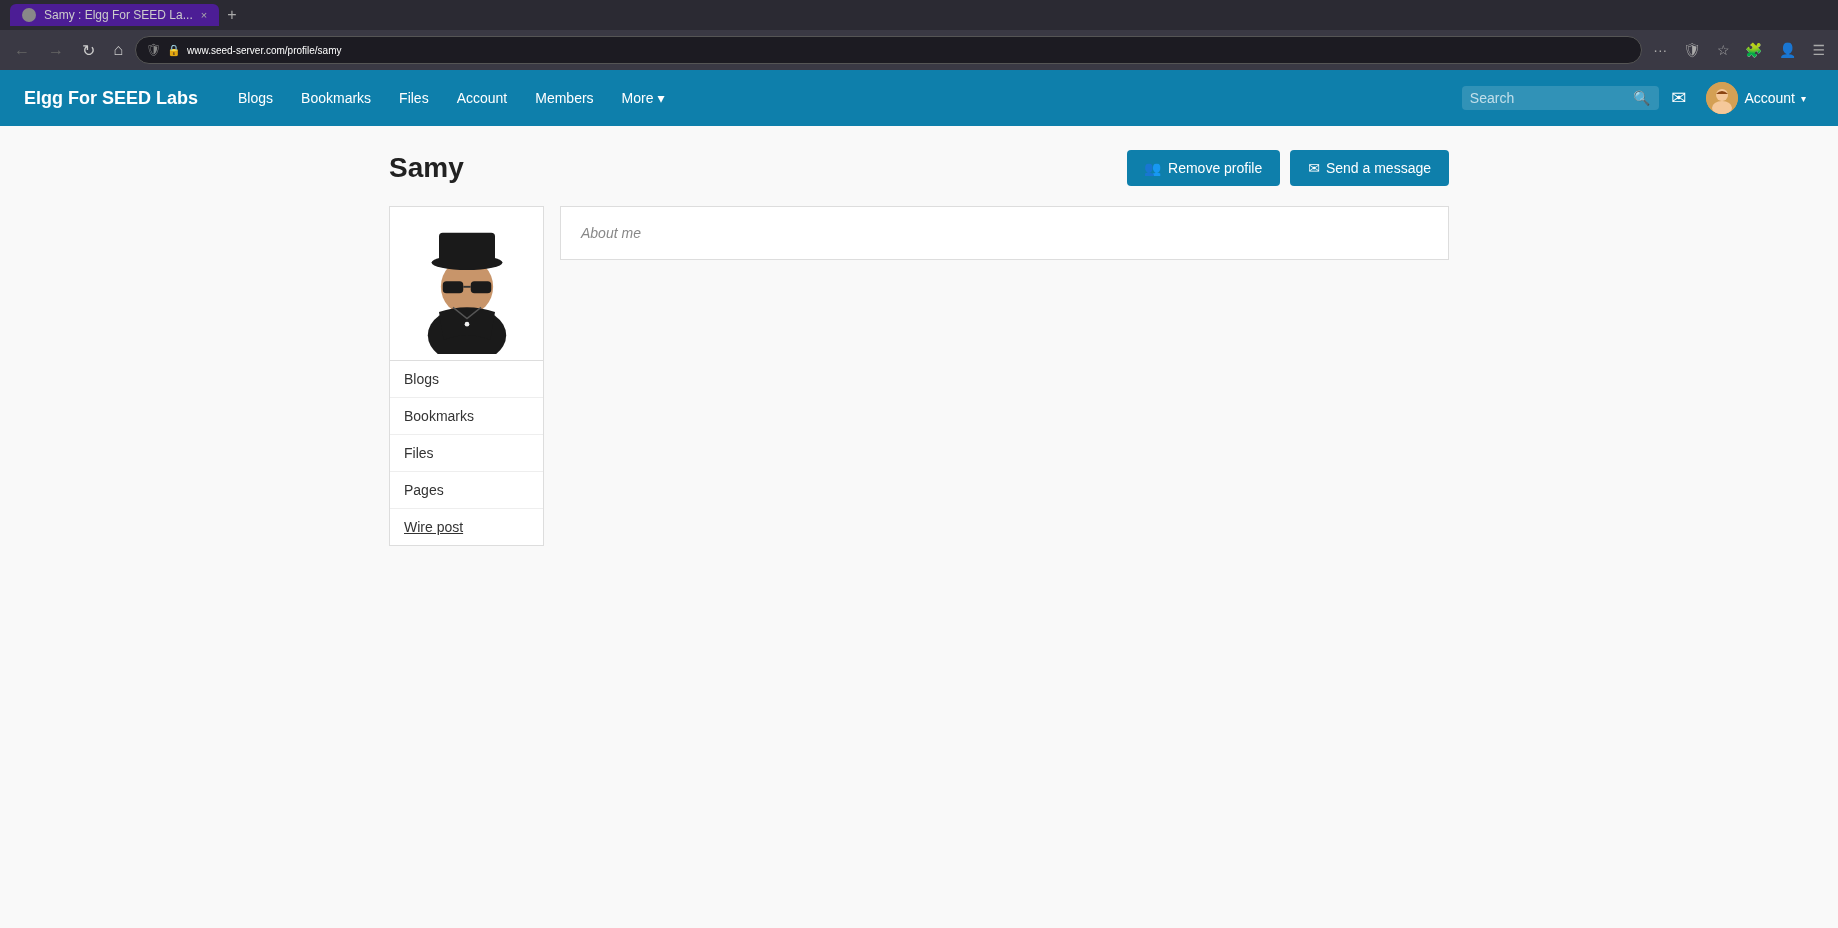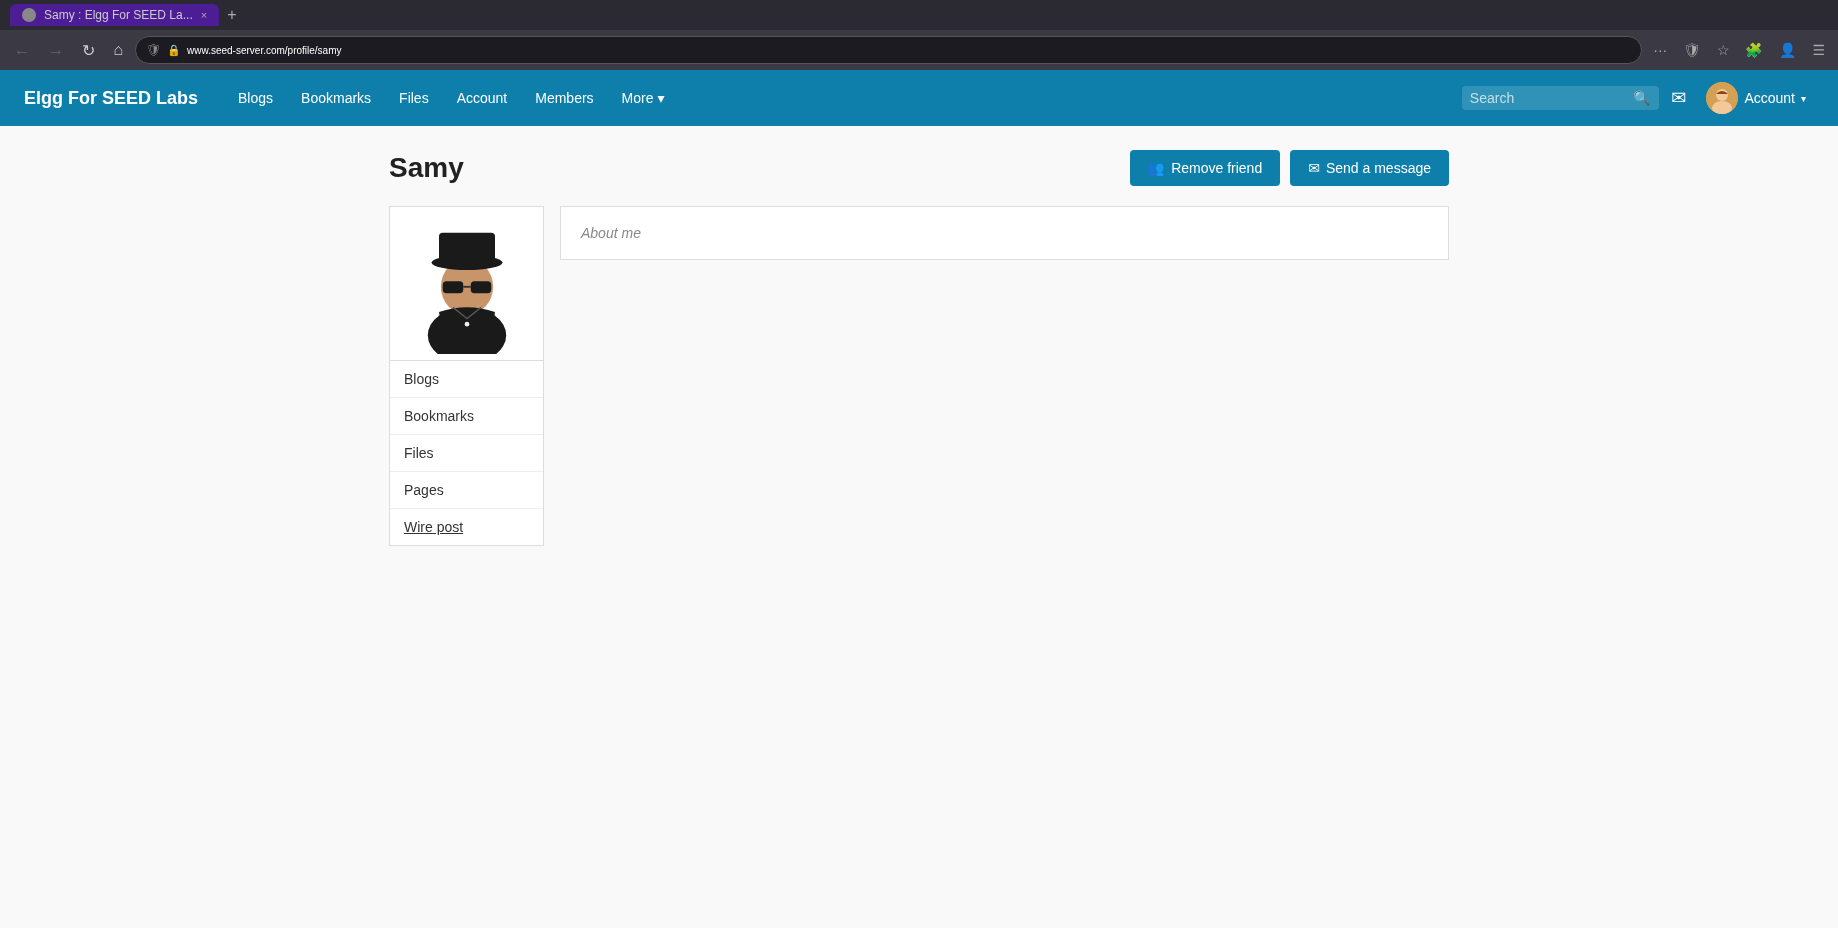--- a/index.html
+++ b/index.html
@@ -314,21 +314,21 @@
   </div>
 </nav>
 
 <div class="page-content">
 
   <div class="profile-header">
     <h1 class="profile-name">Samy</h1>
     <div class="profile-actions">
       <button class="btn-primary">
         <span>👥</span>
-        <span>Remove friend</span>
+        <span>Remove profile</span>
       </button>
       <button class="btn-primary">
         <span>✉</span>
         <span>Send a message</span>
       </button>
     </div>
   </div>
 
   <div class="profile-layout">
 

